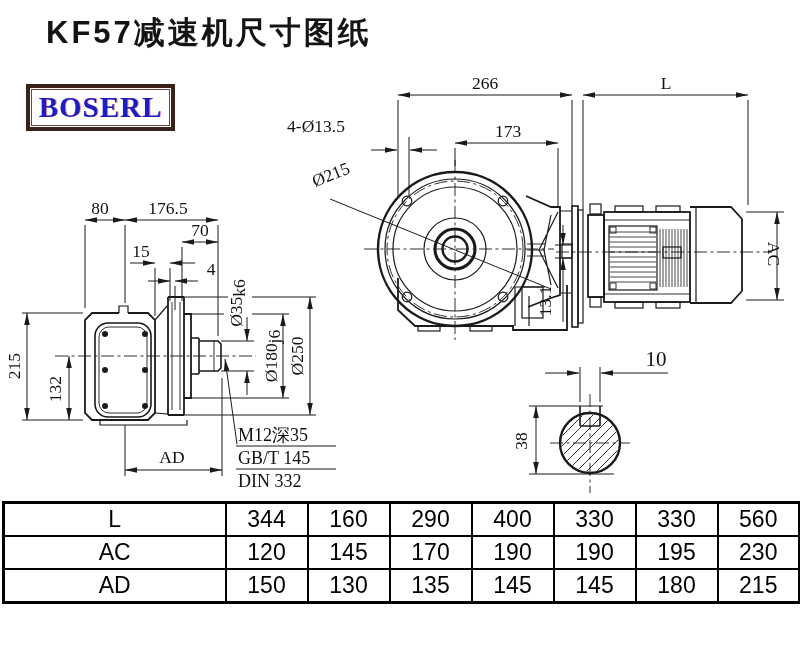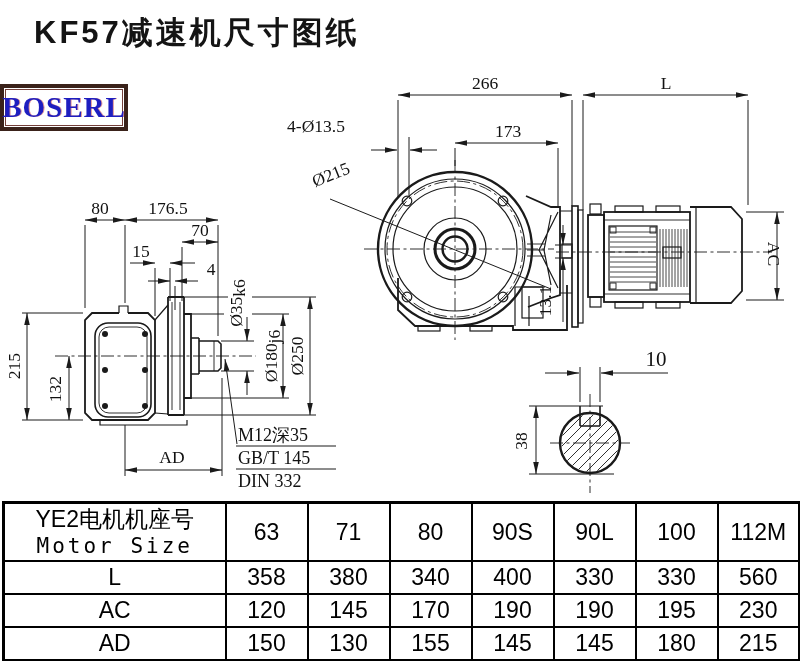--- a/index.html
+++ b/index.html
@@ -1,20 +1,20 @@
 <!DOCTYPE html>
 <html><head>
 <meta charset="utf-8">
 <style>
   html,body{margin:0;padding:0;}
   body{width:800px;height:661px;background:#ffffff;position:relative;overflow:hidden;
        font-family:"Liberation Sans",sans-serif;}
-  .title{position:absolute;left:34px;top:12px;font-size:31px;font-weight:bold;
+  .title{position:absolute;left:46px;top:12px;font-size:31px;font-weight:bold;
          letter-spacing:3px;color:#141414;white-space:nowrap;}
-  .logo{position:absolute;left:0;top:84px;width:128px;height:47px;box-sizing:border-box;
+  .logo{position:absolute;left:26px;top:84px;width:149px;height:47px;box-sizing:border-box;
         border:4px solid #3a221a;background:#fff;padding:1px;}
   .logo-inner{width:100%;height:100%;box-sizing:border-box;border:1px solid #74403a;
         display:flex;align-items:center;justify-content:center;}
   .logo-text{font-family:"Liberation Serif",serif;font-weight:bold;font-size:29px;
         color:#1e1ec0;letter-spacing:1px;line-height:1;text-shadow:1px 0 0 rgba(190,30,30,.45);}
   svg{position:absolute;left:0;top:0;}
   svg .ln{stroke:#1a1a1a;fill:none;}
   svg .s24{stroke-width:2.4;} svg .s18{stroke-width:1.8;} svg .s16{stroke-width:1.6;}
   svg .s12{stroke-width:1.2;} svg .s09{stroke-width:0.9;} svg .s08{stroke-width:0.8;}
   svg .cl{stroke:#1a1a1a;fill:none;stroke-width:0.9;stroke-dasharray:13 3.5 3 3.5;}
@@ -219,57 +219,44 @@
     <col style="width:222px">
     <col style="width:82px">
       <col style="width:82px">
       <col style="width:82px">
       <col style="width:82px">
     <col style="width:82px">
       <col style="width:82px">
       <col style="width:82px">
   </colgroup>
   <tbody>
-      <tr class="hd">
-    <td>
-      <div class="hcn">YE2电机机座号</div>
-      <div class="hen">Motor Size</div>
-    </td>
-    <td>63</td>
-    <td>71</td>
-    <td>80</td>
-    <td>90S</td>
-    <td>90L</td>
-    <td>100</td>
-    <td>112M</td>
-  </tr>
   <tr class="dr">
     <td>L</td>
-    <td>358</td>
-    <td>380</td>
-    <td>340</td>
+    <td>344</td>
+    <td>160</td>
+    <td>290</td>
     <td>400</td>
     <td>330</td>
     <td>330</td>
     <td>560</td>
   </tr>
   <tr class="dr">
     <td>AC</td>
     <td>120</td>
     <td>145</td>
     <td>170</td>
     <td>190</td>
     <td>190</td>
     <td>195</td>
     <td>230</td>
   </tr>
   <tr class="dr">
     <td>AD</td>
     <td>150</td>
     <td>130</td>
-    <td>155</td>
+    <td>135</td>
     <td>145</td>
     <td>145</td>
     <td>180</td>
     <td>215</td>
   </tr>
 </tbody>
   </table>
 
 </body></html>

